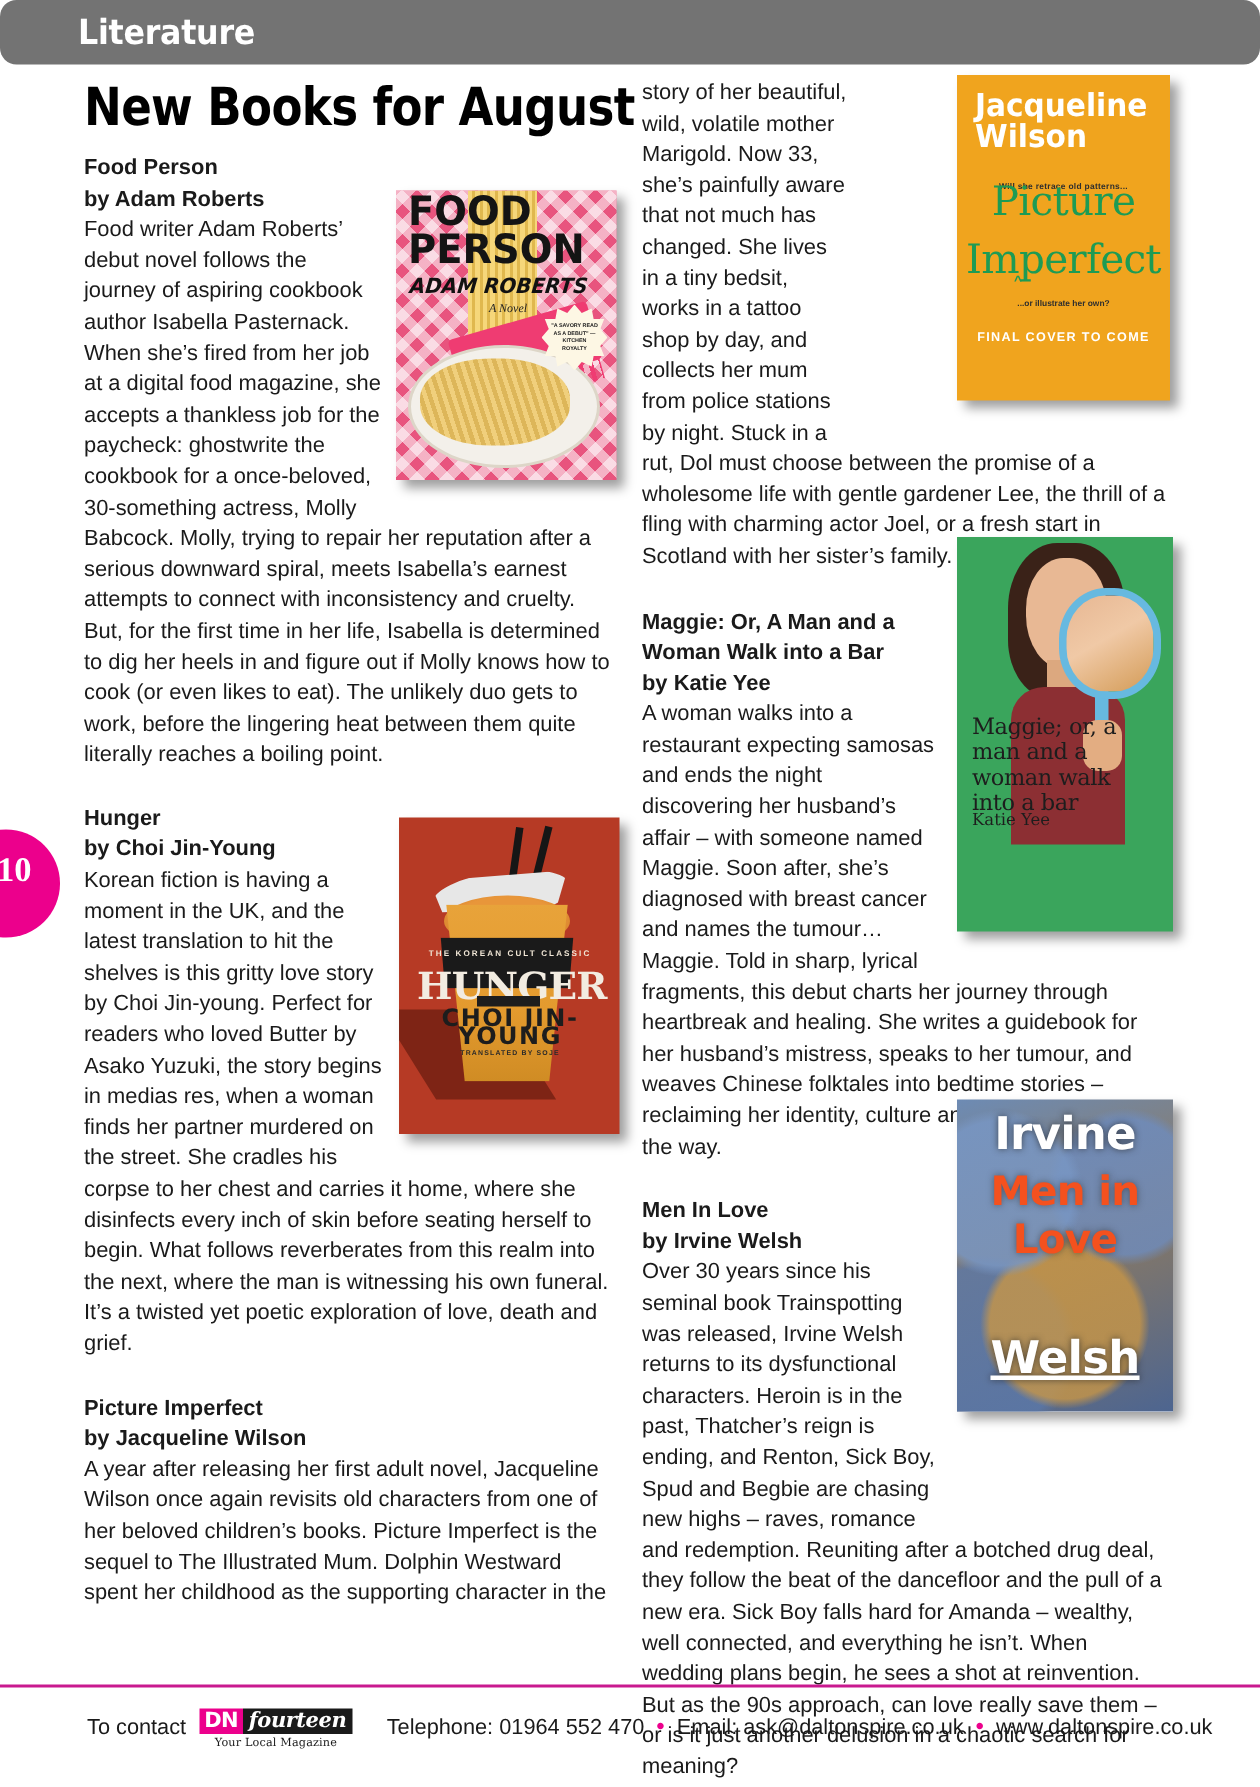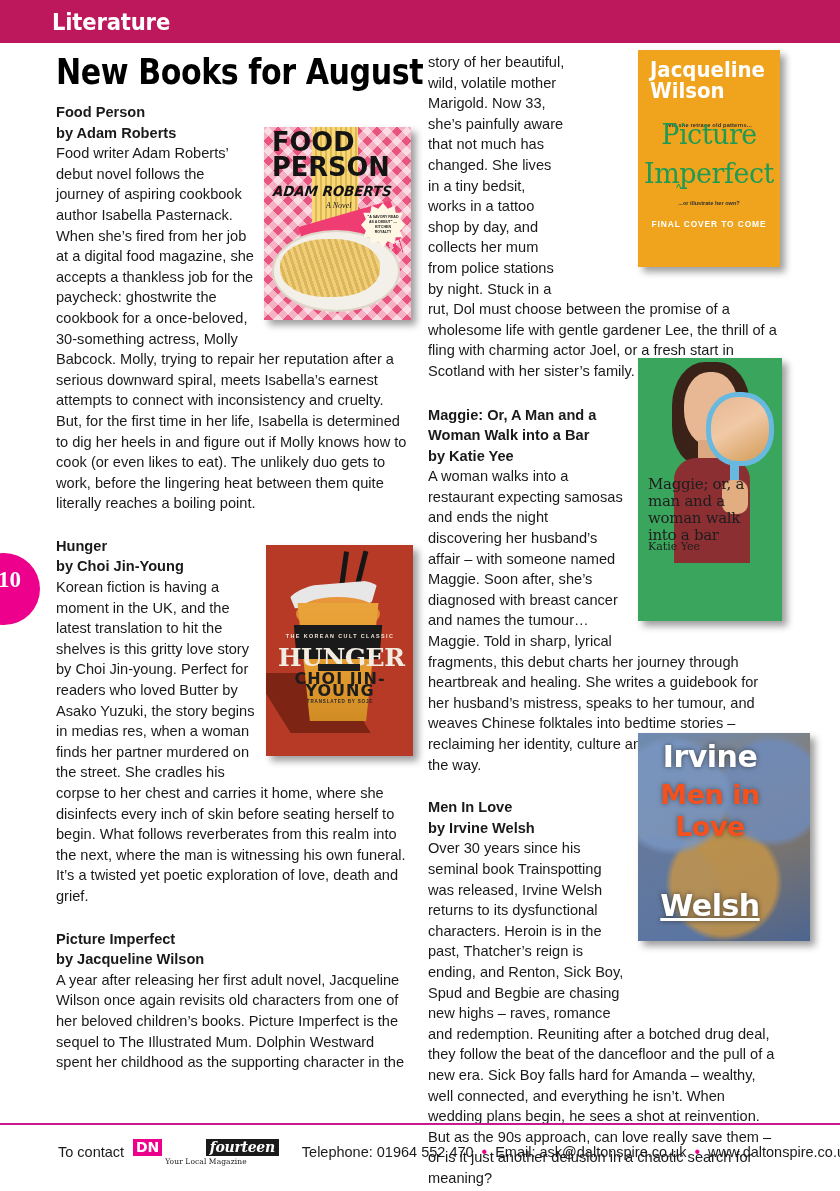--- a/index.html
+++ b/index.html
@@ -14,21 +14,22 @@
     font-family: "Liberation Sans", sans-serif;
     overflow: hidden;
   }
 
   
   .header-band {
     position: absolute;
     left: 0; top: 0;
     width: 840px;
     height: 43px;
-    background: #be185d;
+    background: #737373;
+    border-radius: 11px;
   }
   .header-band-title {
     position: absolute;
     left: 52px;
     top: 9px;
     font-size: 23px;
     font-weight: bold;
     color: #ffffff;
     letter-spacing: -0.2px;
     font-family: "DejaVu Sans", sans-serif;
@@ -308,21 +309,21 @@
     font-size: 15px; line-height: 17px; color: #1d1d1d; letter-spacing: -0.3px;
   }
   .mg-by {
     position: absolute; left: 10px; top: 182px;
     font-family: "DejaVu Serif", serif;
     font-size: 11px; color: #1d1d1d;
   }
 
   
   .cover-men {
-    left: 638px; top: 733px; width: 172px; height: 208px;
+    left: 638px; top: 733px; width: 144px; height: 208px;
     background:
       radial-gradient(circle at 20% 30%, rgba(120,150,195,0.85) 0 26%, transparent 30%),
       radial-gradient(circle at 78% 28%, rgba(110,140,190,0.8) 0 24%, transparent 28%),
       radial-gradient(circle at 50% 72%, rgba(200,150,70,0.8) 0 30%, transparent 34%),
       radial-gradient(circle at 12% 80%, rgba(90,120,170,0.8) 0 26%, transparent 30%),
       linear-gradient(160deg, #6d8bb4 0%, #8b7a63 45%, #4d6590 100%);
   }
   .men-irvine, .men-welsh {
     position: absolute; width: 144px; text-align: center;
     font-family: "DejaVu Sans", sans-serif;
@@ -350,21 +351,21 @@
     position: absolute; left: 58px; top: 13px;
     display: flex; align-items: center;
     font-size: 14.5px; color: #1a1a1a;
     white-space: nowrap;
   }
   .footer-dot { color: #ec008c; margin: 0 8px; font-size: 16px; }
   .logo {
     display: inline-flex; flex-direction: column; align-items: center;
     margin: 0 9px; position: relative; top: 1px;
   }
-  .logo-row { display: flex; align-items: center; height: 17px; gap: 44px; }
+  .logo-row { display: flex; align-items: center; height: 17px; }
   .logo-dn {
     background: #ec008c; color: #ffffff; font-family: "DejaVu Sans", sans-serif;
     font-weight: bold; font-size: 14px; padding: 0 3px; line-height: 17px;
     letter-spacing: -0.3px;
   }
   .logo-fourteen {
     background: #1a1a1a; color: #ffffff; font-family: "DejaVu Serif", serif;
     font-style: italic; font-weight: bold; font-size: 14px;
     padding: 0 4px; line-height: 17px; letter-spacing: -0.3px;
   }

